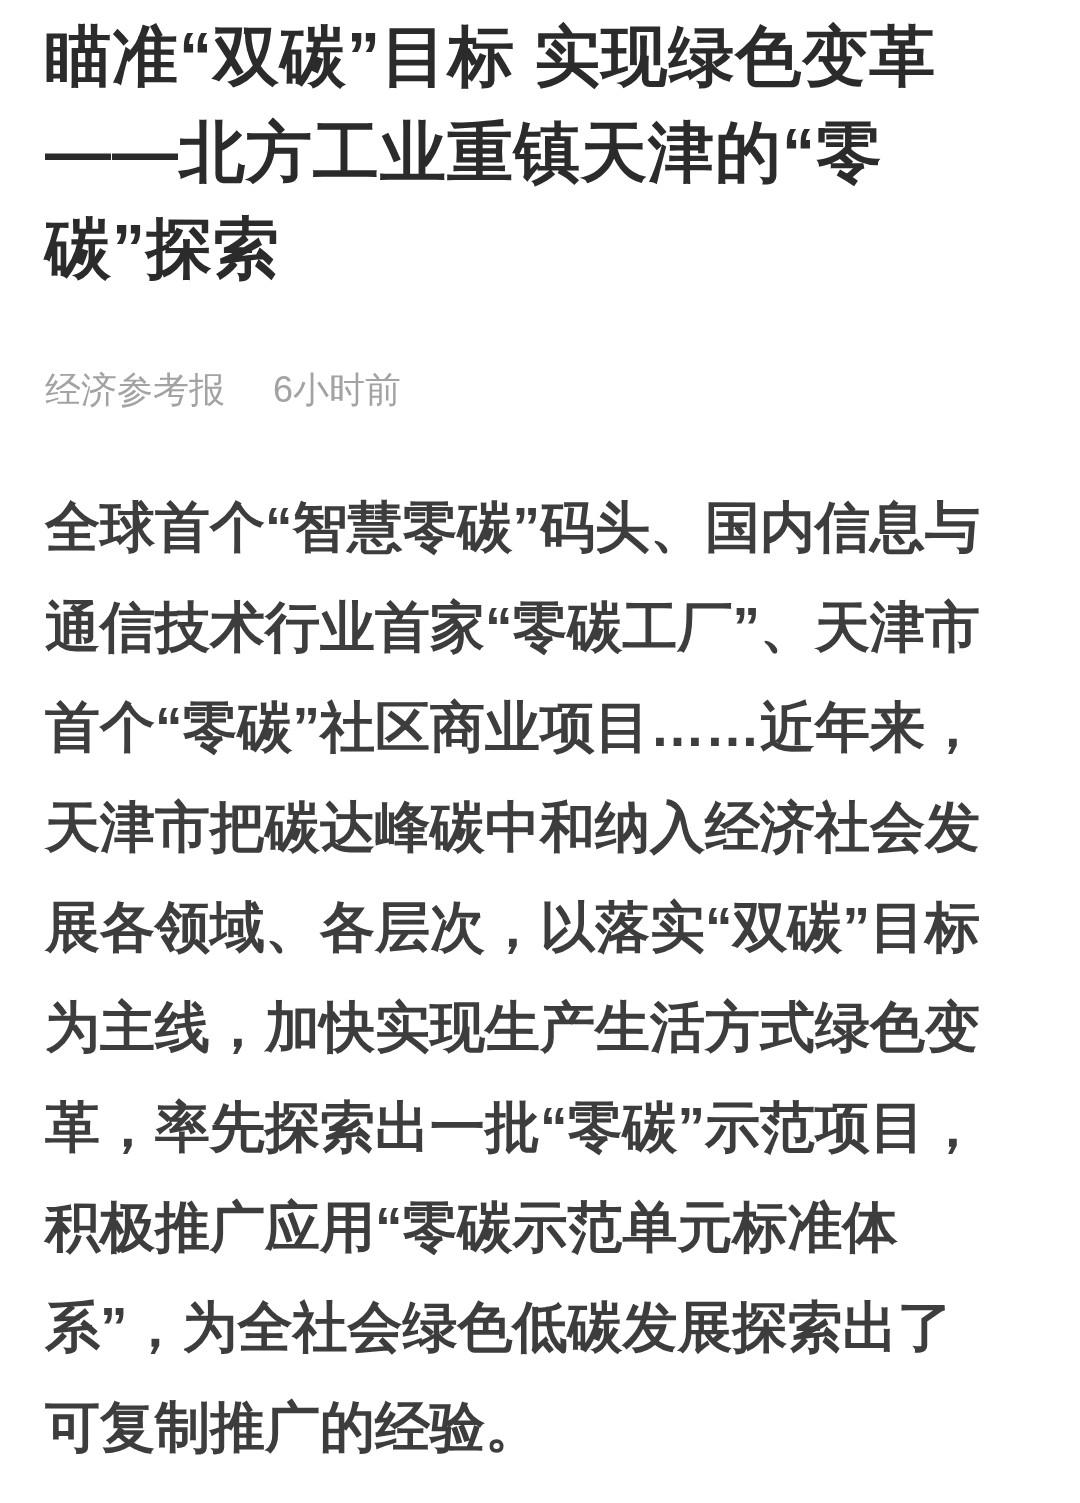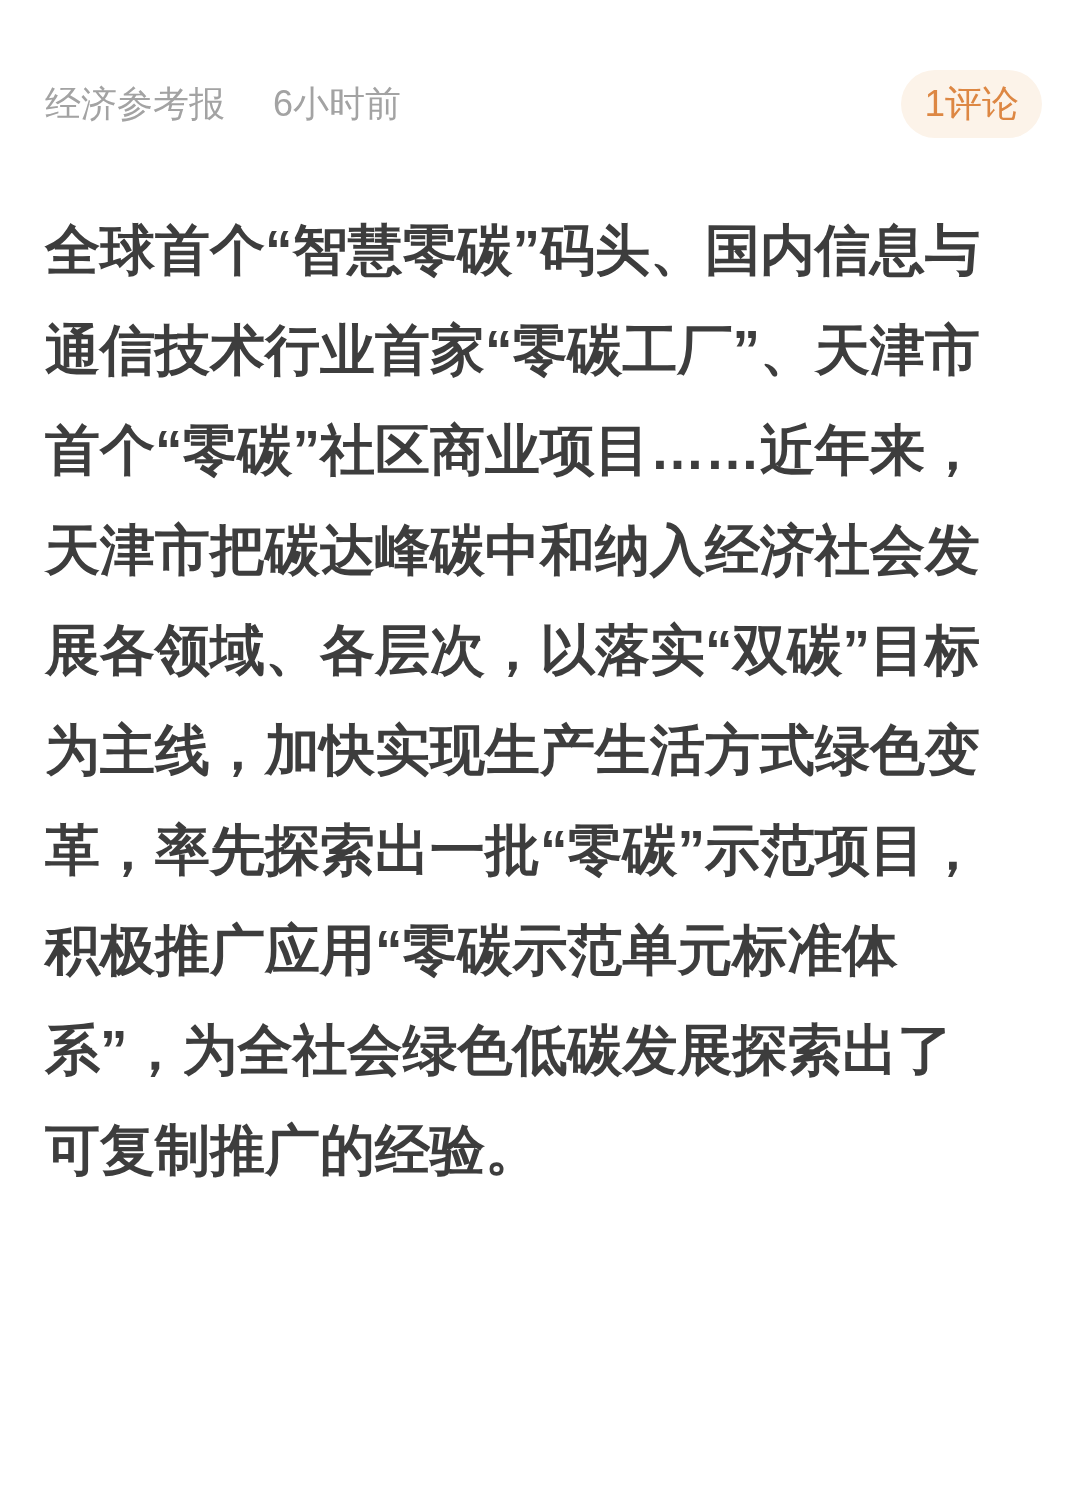--- a/index.html
+++ b/index.html
@@ -21,21 +21,20 @@
     font-size: 66px;
     line-height: 96px;
     font-weight: 800;
     letter-spacing: 1px;
     color: #2b2b2b;
     white-space: pre-line;
   }
   .meta-row {
     margin-top: 70px;
     display: flex;
-    align-items: center;
   }
   .source, .time {
     font-size: 36px;
     color: #a3a3a3;
     font-weight: 400;
   }
   .time { margin-left: 48px; }
   .comments-badge {
     margin-left: auto;
     background: #fcf3e9;
@@ -55,25 +54,27 @@
     font-weight: 700;
     color: #3d3d3d;
     white-space: pre-line;
   }
 </style>
 </head>
 <body>
 
 <div class="page">
 
+  <h1 class="title">瞄准“双碳”目标 实现绿色变革
+——北方工业重镇天津的“零
+碳”探索</h1>
 
   <div class="meta-row">
     <span class="source">经济参考报</span>
     <span class="time">6小时前</span>
-    <button class="comments-badge">1评论</button>
   </div>
 
   <p class="body-text">全球首个“智慧零碳”码头、国内信息与
 通信技术行业首家“零碳工厂”、天津市
 首个“零碳”社区商业项目……近年来，
 天津市把碳达峰碳中和纳入经济社会发
 展各领域、各层次，以落实“双碳”目标
 为主线，加快实现生产生活方式绿色变
 革，率先探索出一批“零碳”示范项目，
 积极推广应用“零碳示范单元标准体

